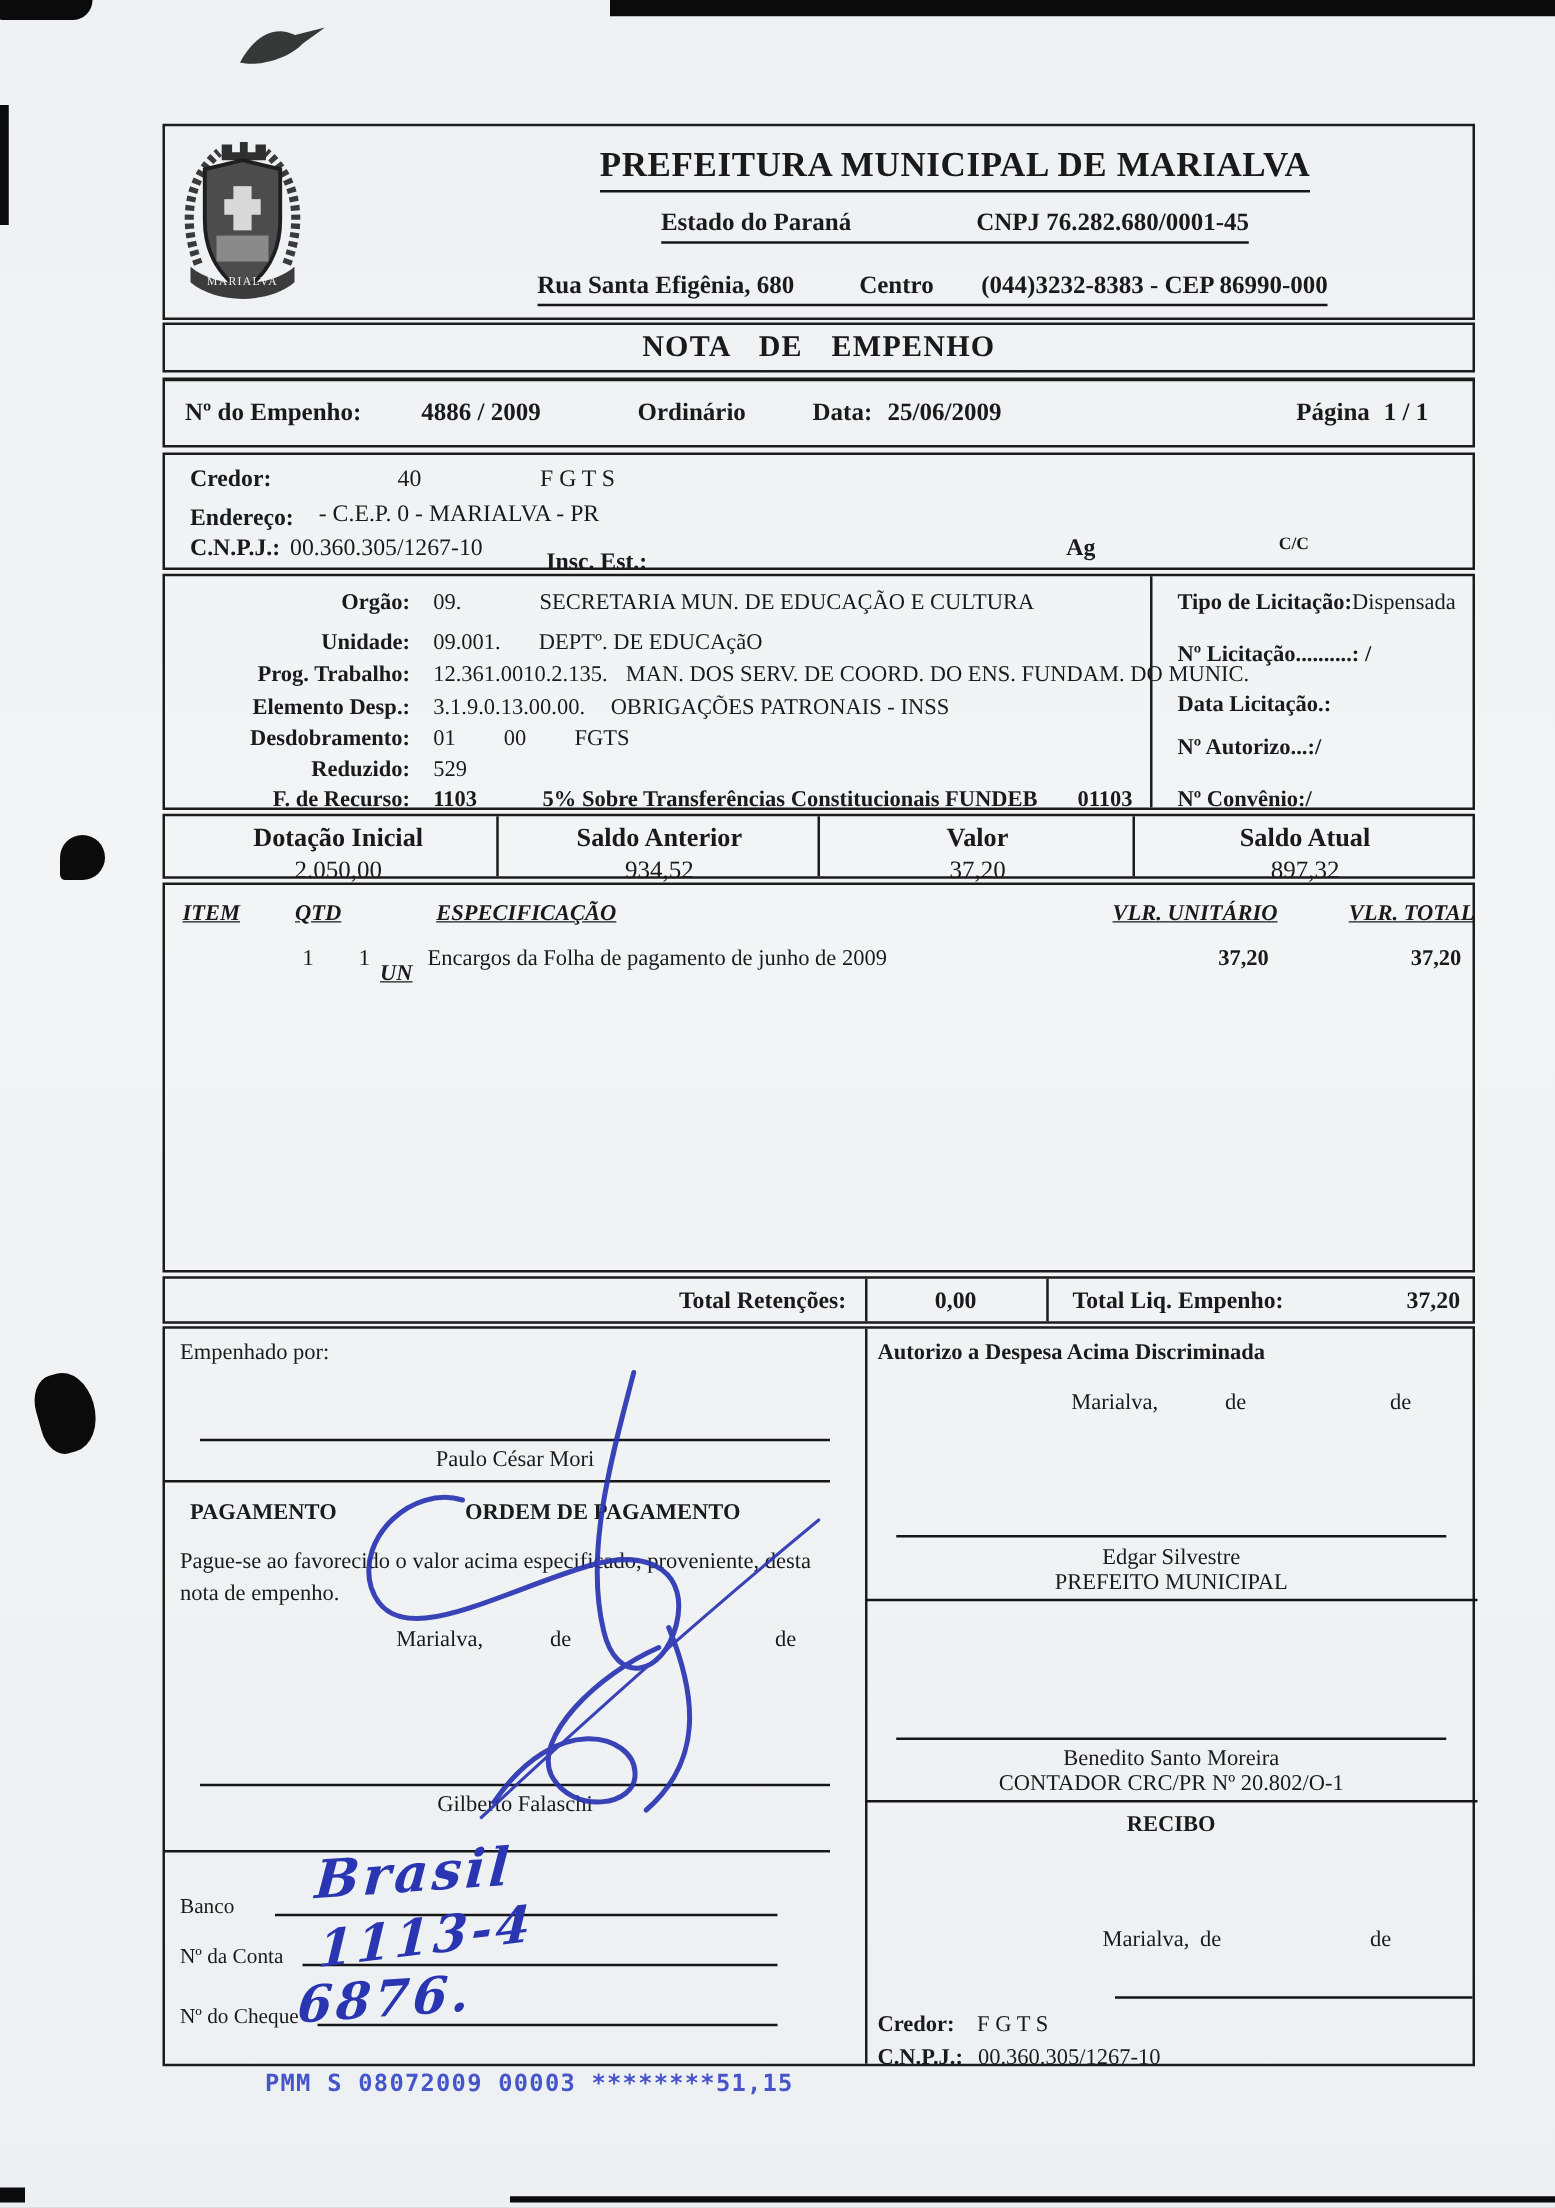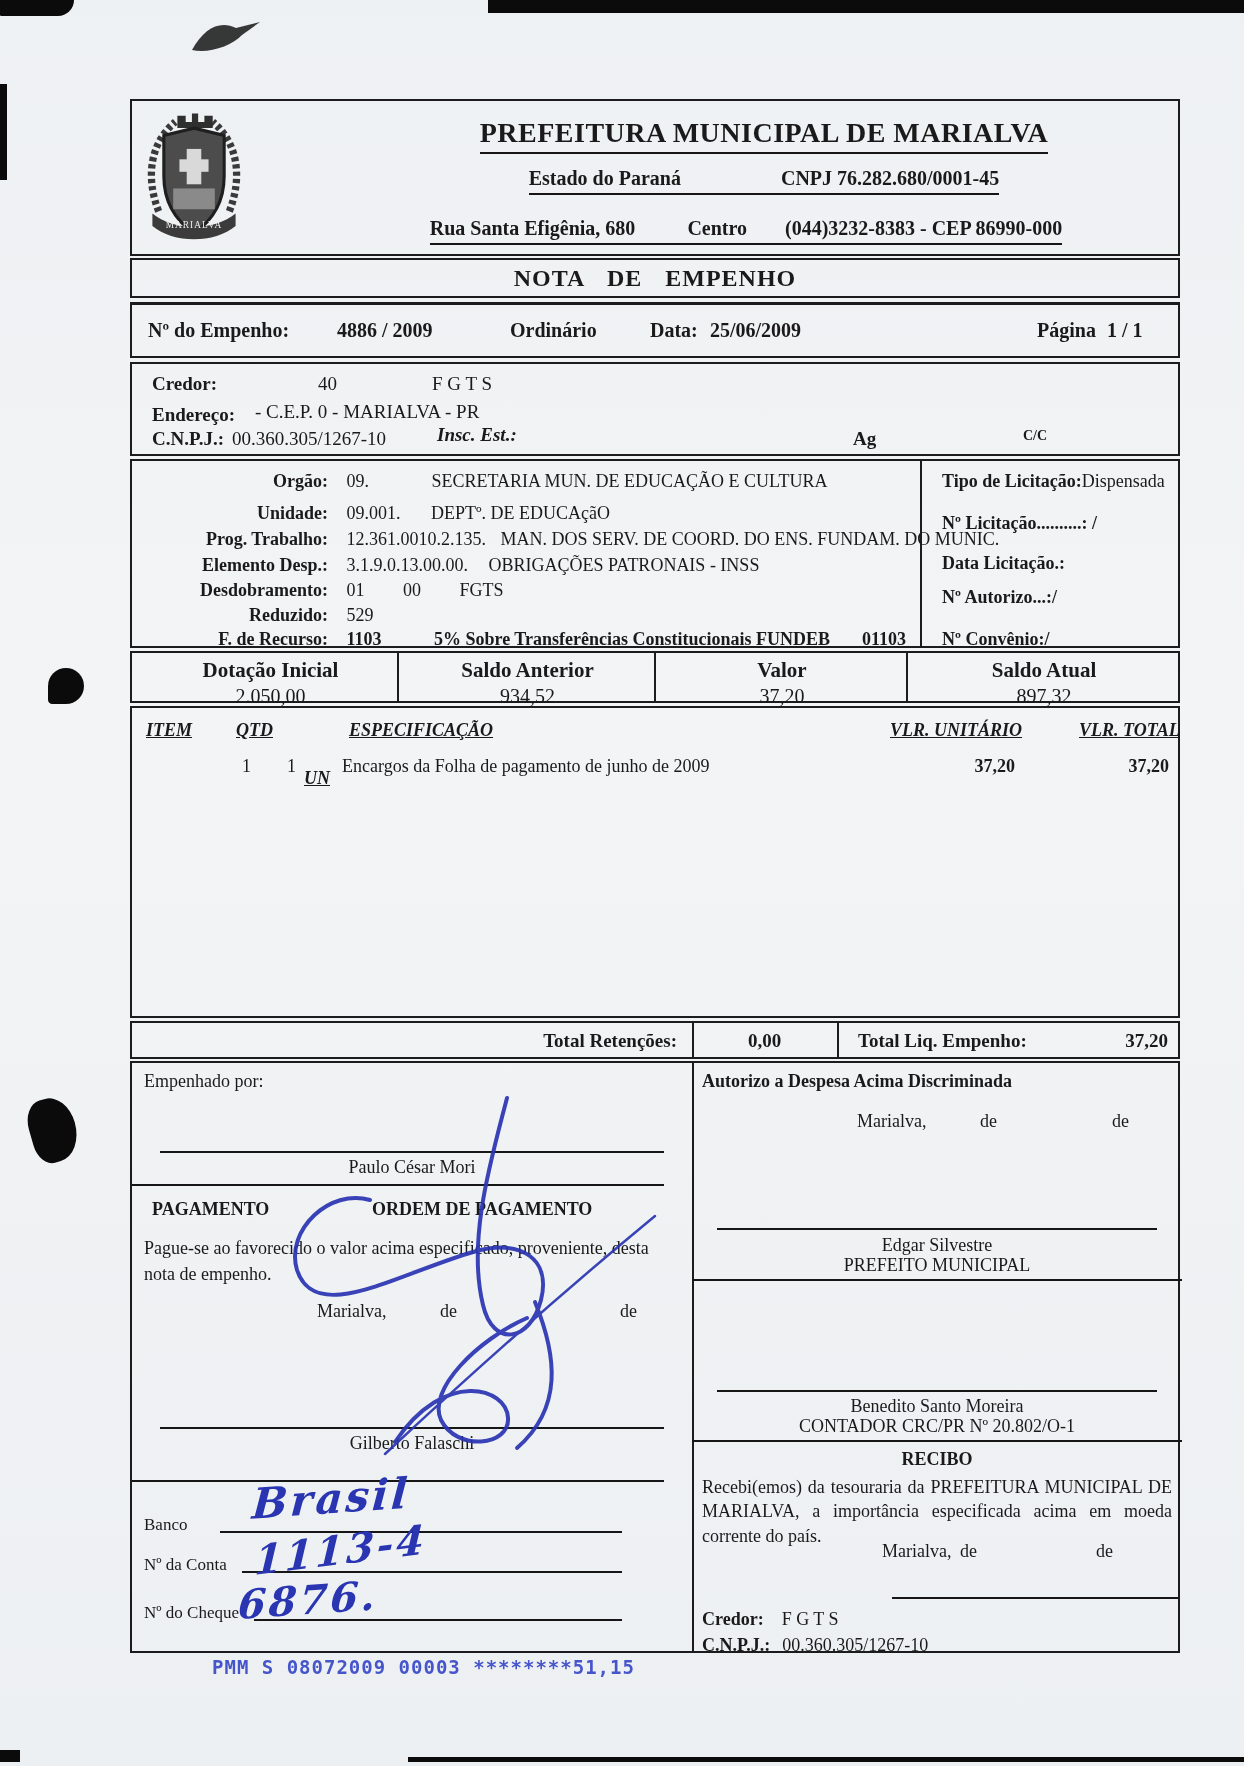--- a/index.html
+++ b/index.html
@@ -102,21 +102,21 @@
     </div>
 
     <div class="box" style="top:263px; width:1050px; height:94px;">
       <span class="abs b" style="left:20px; top:9px; font-size:19px;">Credor:</span>
       <span class="abs" style="left:186px; top:9px; font-size:19px;">40</span>
       <span class="abs" style="left:300px; top:9px; font-size:19px;">F G T S</span>
       <span class="abs b" style="left:20px; top:40px; font-size:19px;">Endereço:</span>
       <span class="abs" style="left:123px; top:37px; font-size:19px;">- C.E.P. 0 - MARIALVA - PR</span>
       <span class="abs b" style="left:20px; top:64px; font-size:19px;">C.N.P.J.:</span>
       <span class="abs" style="left:100px; top:64px; font-size:19px;">00.360.305/1267-10</span>
-      <span class="abs b" style="left:305px; top:60px; font-size:19px;font-style:italic;">Insc. Est.:</span>
+      <span class="abs b" style="left:305px; top:75px; font-size:19px;">Insc. Est.:</span>
       <span class="abs b" style="left:721px; top:64px; font-size:19px;">Ag</span>
       <span class="abs b" style="left:891px; top:64px; font-size:14px;">C/C</span>
     </div>
 
     <div class="box" style="top:360px; width:1050px; height:189px;">
       <div class="abs" style="left:788px; top:0; bottom:0; border-left:2px solid #1c1c1c;"></div>
 
       <div class="orc-row" style="top:10px;">
         <span class="orc-lbl">Orgão:</span>
         <span style="margin-left:14px;">09.</span>
@@ -248,21 +248,20 @@
         <div class="abs ctr small-cap" style="left:25px; top:172px; width:440px;">Edgar Silvestre</div>
         <div class="abs ctr small-cap" style="left:25px; top:192px; width:440px;">PREFEITO MUNICIPAL</div>
         <div class="hline" style="top:216px;"></div>
 
         <div class="sigline" style="left:25px; top:327px; width:440px;"></div>
         <div class="abs ctr small-cap" style="left:25px; top:333px; width:440px;">Benedito Santo Moreira</div>
         <div class="abs ctr small-cap" style="left:25px; top:353px; width:440px;">CONTADOR CRC/PR Nº 20.802/O-1</div>
         <div class="hline" style="top:377px;"></div>
 
         <div class="abs ctr b small-cap" style="left:0; top:386px; width:100%;">RECIBO</div>
-        <div class="abs small-cap jtext" style="left:10px; top:412px; width:470px;">Recebi(emos) da tesouraria da PREFEITURA MUNICIPAL DE MARIALVA, a importância especificada acima em moeda corrente do país.</div>
         <span class="abs small-cap" style="left:190px; top:478px;">Marialva,</span>
         <span class="abs small-cap" style="left:268px; top:478px;">de</span>
         <span class="abs small-cap" style="left:404px; top:478px;">de</span>
 
         <div class="sigline" style="left:200px; top:534px; width:286px;"></div>
         <div class="abs" style="left:10px; top:546px;">
           <span class="b small-cap">Credor:</span>
           <span class="small-cap" style="margin-left:14px;">F G T S</span>
         </div>
         <div class="abs" style="left:10px; top:572px;">

